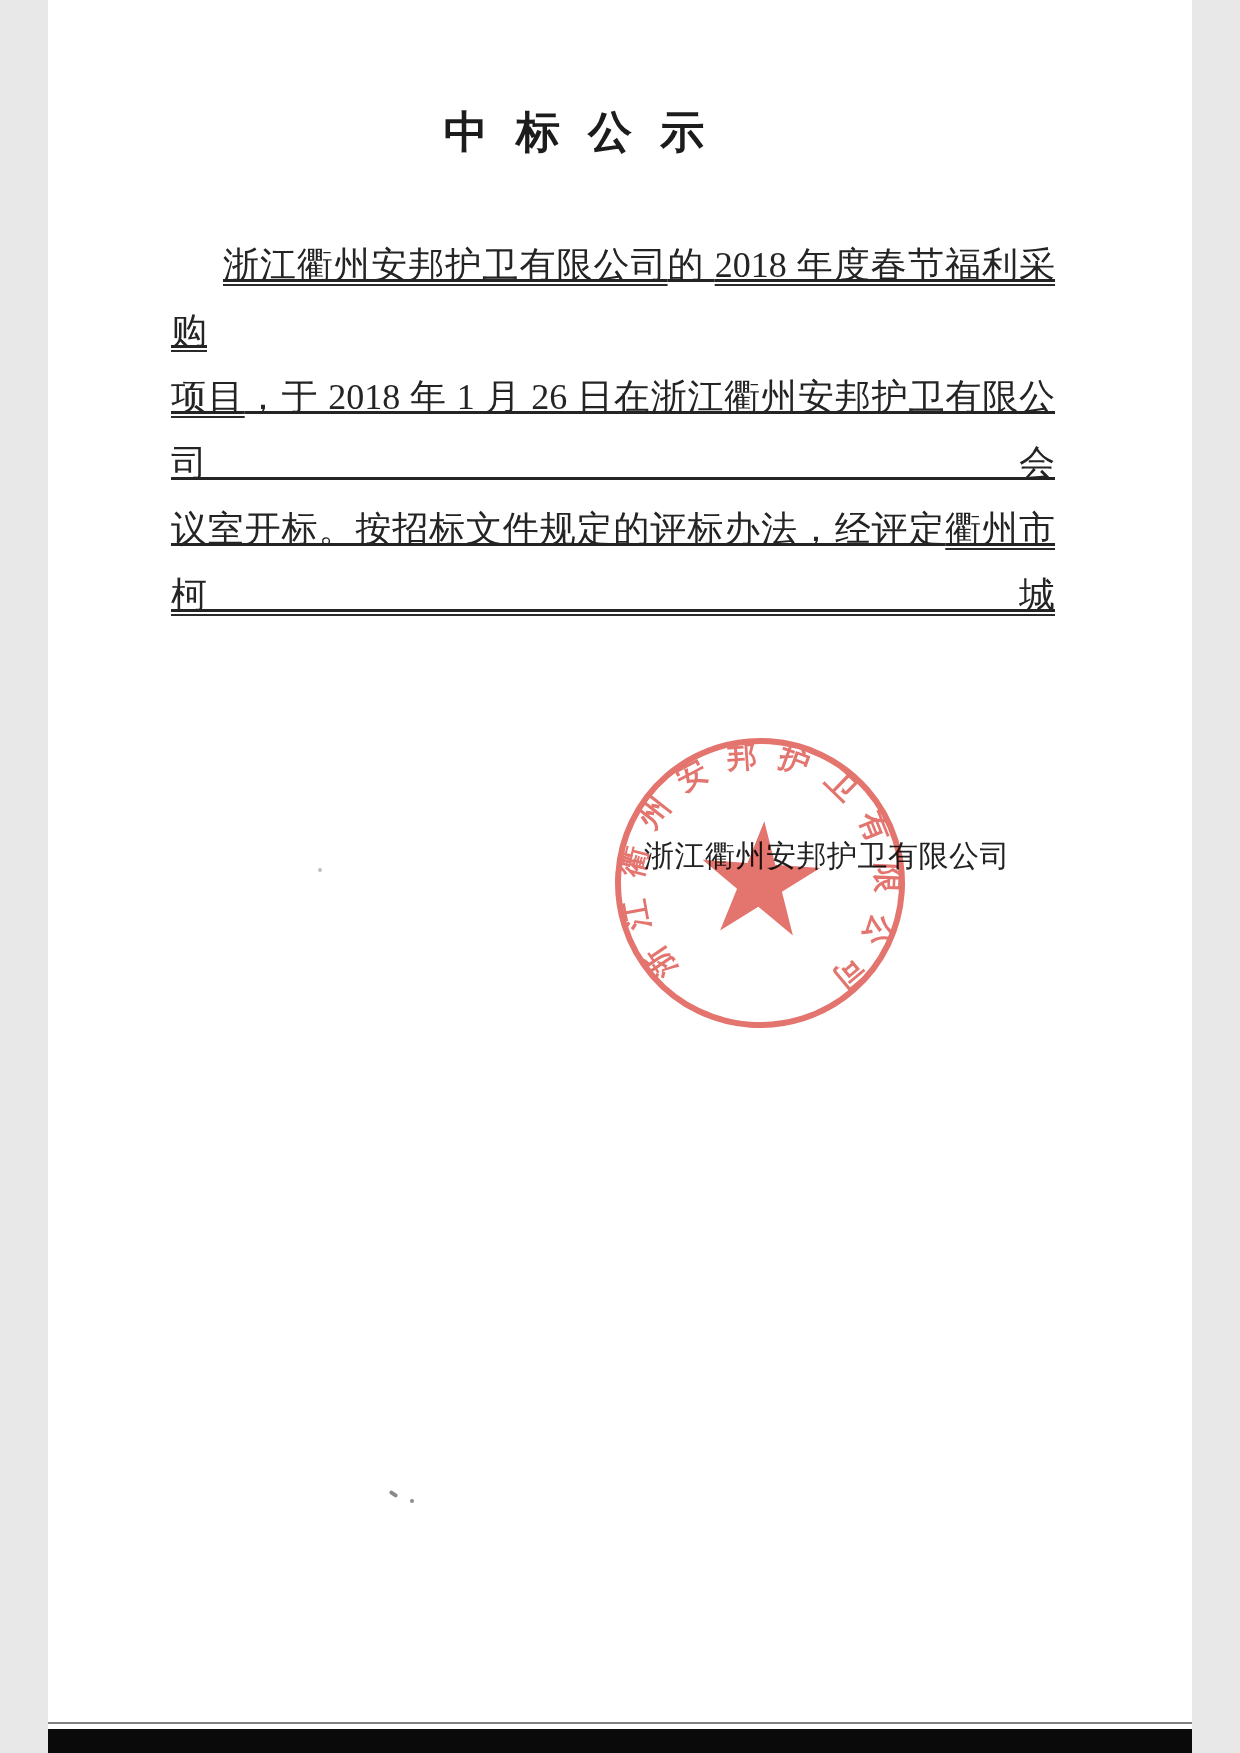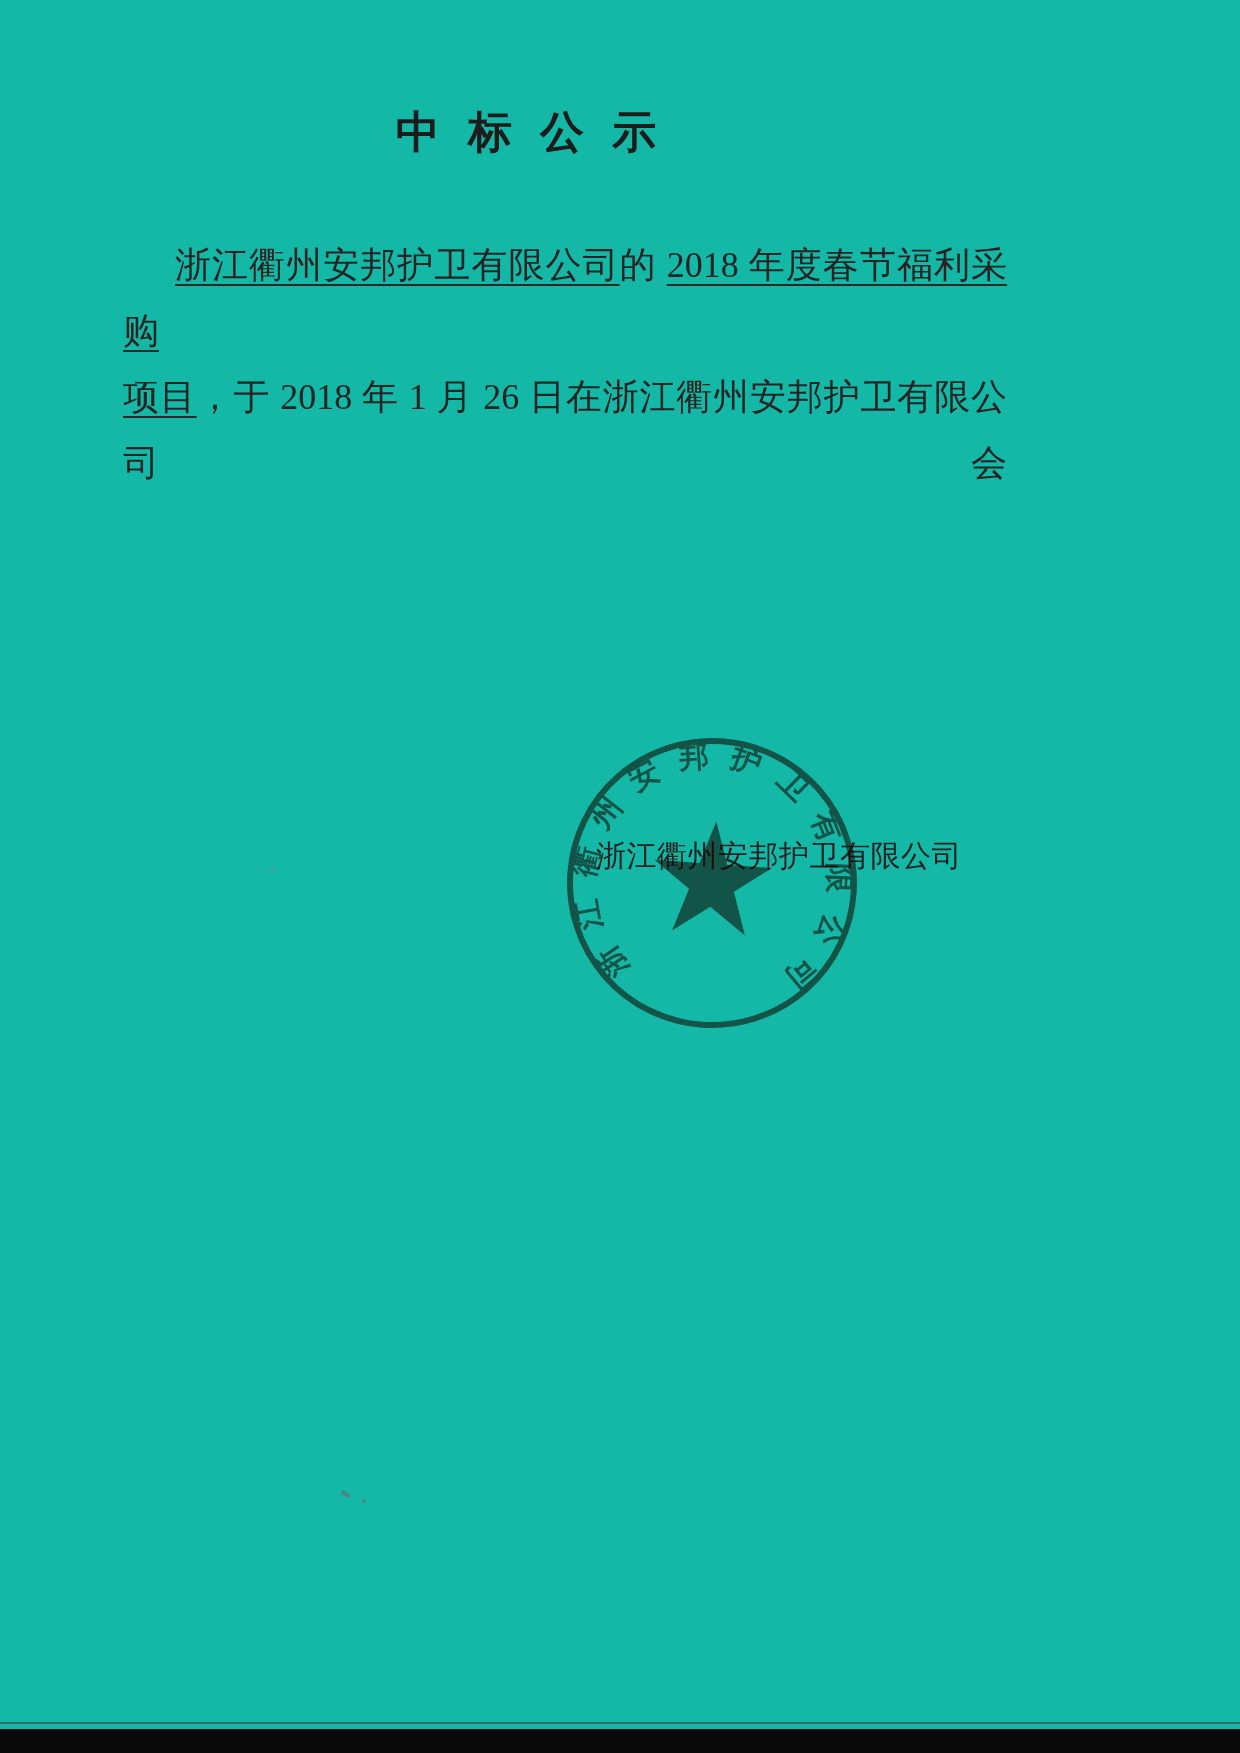--- a/index.html
+++ b/index.html
@@ -1,20 +1,20 @@
 <!DOCTYPE html>
 <html><head>
 <meta charset="utf-8">
 <style>
   html,body { margin:0; padding:0; background:#e8e8e8; }
   .page {
     position:relative;
-    width:1240px; height:1753px;
+    width:1144px; height:1753px;
     margin:0 auto;
-    background:#14b8a6;
+    background:#ffffff;
     overflow:hidden;
     font-family:"Liberation Serif","DejaVu Serif",serif;
     color:#262626;
   }
   
   .title {
     position:absolute; left:90px; top:103px; width:880px;
     text-align:center;
     font-family:"Liberation Sans","DejaVu Sans",sans-serif;
     font-weight:bold;
@@ -23,21 +23,21 @@
     color:#1c1c1c;
     white-space:pre;
   }
   
   .body-text {
     position:absolute; left:123px; top:232px; width:884px;
     font-size:36px;
     line-height:66px;
     color:#242424;
   }
-  .body-text .line { text-align:justify; text-align-last:justify; }
+  .body-text .line { text-align:justify; text-align-last:justify;text-decoration:underline; }
   .body-text .line.noj { text-align-last:left; }
   .body-text .line.ind { text-indent:52px; }
   .u {
     text-decoration:underline;
     text-underline-offset:7px;
     text-decoration-thickness:2px;
     text-decoration-color:#2a2a2a;
   }
   
   .sig-company {
@@ -83,20 +83,21 @@
 </head>
 <body>
 
 <div class="page">
 
   <div class="title">中 标 公 示</div>
 
   <div class="body-text">
       <div class="line ind"><span class="u">浙江衢州安邦护卫有限公司</span><span>的 </span><span class="u">2018 年度春节福利采购</span></div>
       <div class="line"><span class="u">项目</span><span>，于 2018 年 1 月 26 日在浙江衢州安邦护卫有限公司会</span></div>
+      <div class="line"><span>议室开标。按招标文件规定的评标办法，经评定</span><span class="u">衢州市柯城</span></div>
     </div>
 
   <div class="sig-company">浙江衢州安邦护卫有限公司</div>
 
 
   <svg class="seal" viewBox="0 0 300 300" aria-hidden="true">
     <circle cx="150" cy="150" r="142" fill="none" stroke="#dd5750" stroke-width="6"></circle>
     <defs>
       <path id="sealArc" d="M 78 242.2 A 117 117 0 1 1 222 242.2" fill="none"></path>
     </defs>

